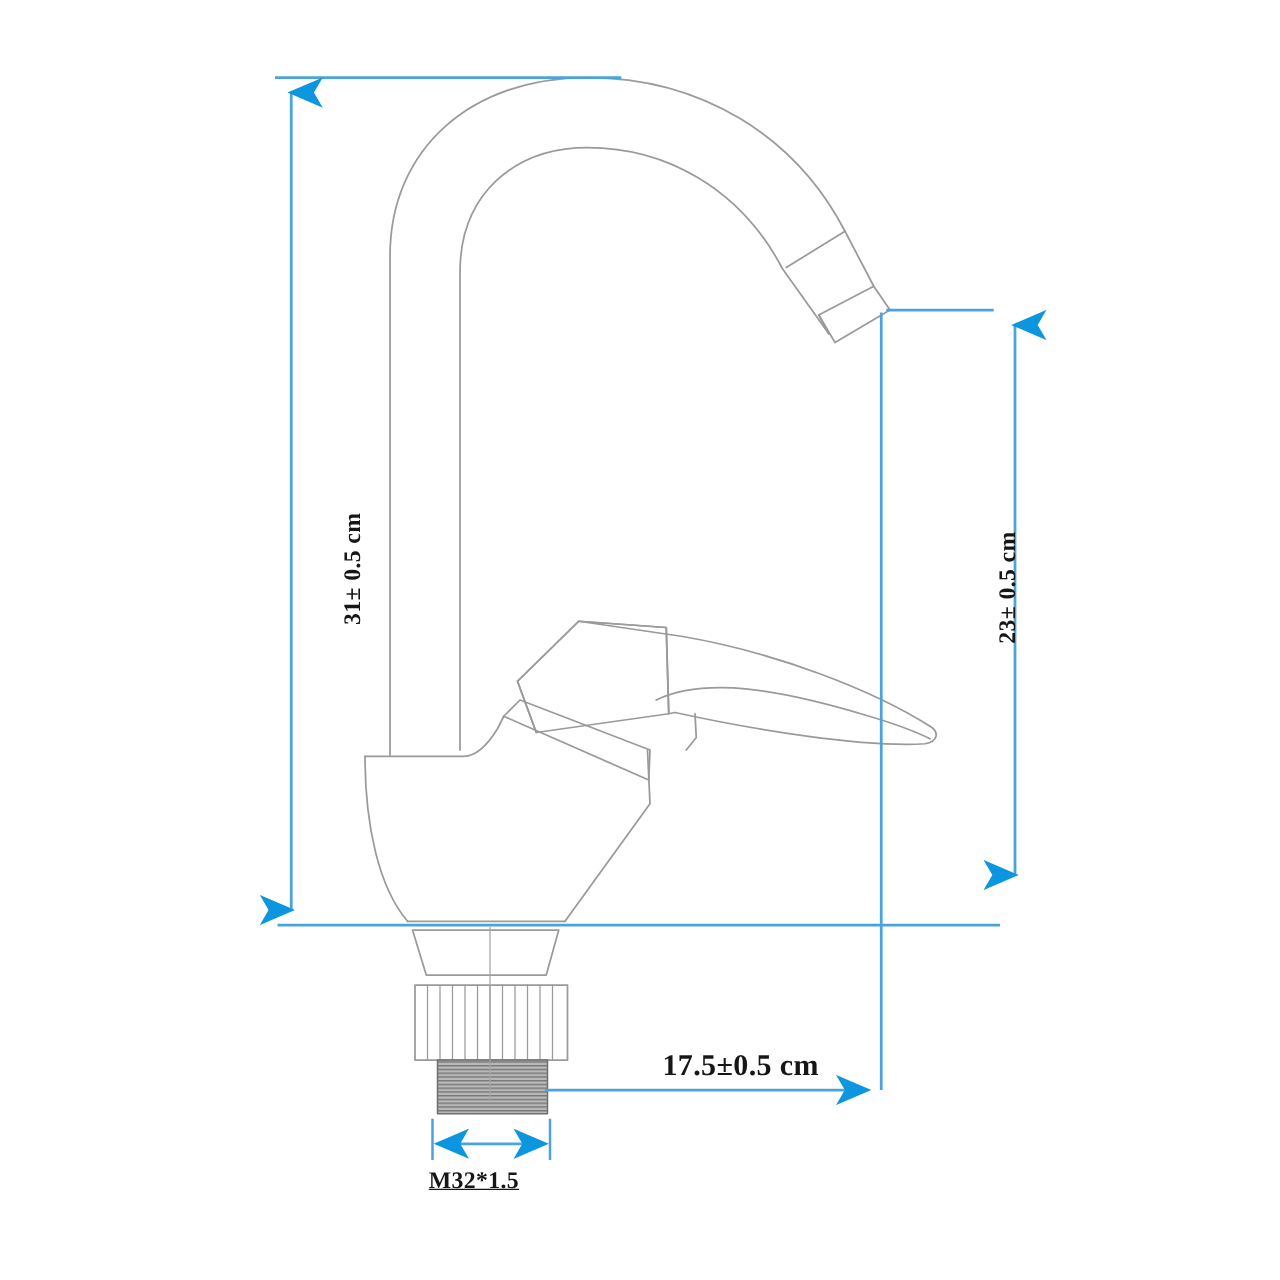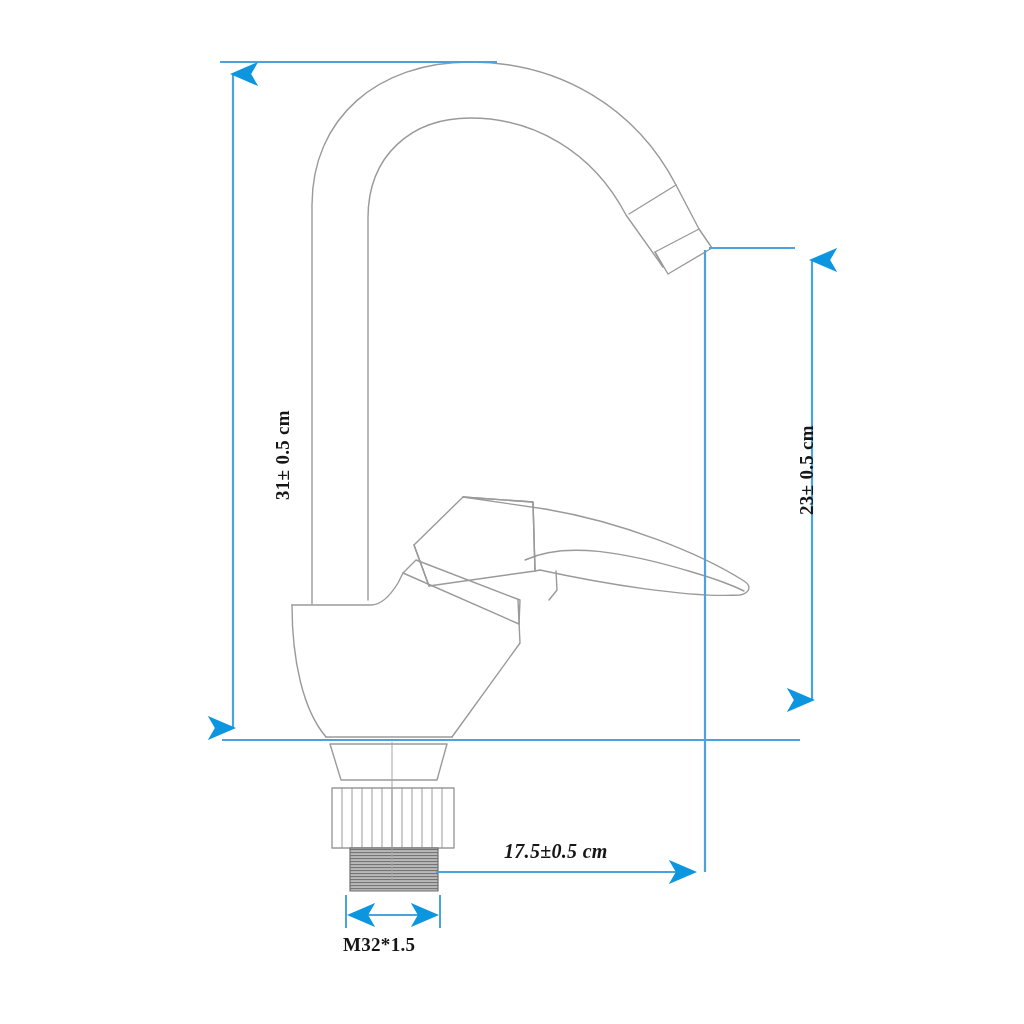--- a/index.html
+++ b/index.html
@@ -43,29 +43,29 @@
     left: 272px;
     top: 500px;
     font-size: 19px;
   }
   #label-spout-height {
     left: 796px;
     top: 515px;
     font-size: 19px;
   }
   #label-reach {
-    left: 504px;
+    left: 530px;
     top: 840px;
-    font-size: 20px;
-    font-style: italic;
+    font-size: 24px;
   }
   #label-thread {
     left: 343px;
     top: 934px;
     font-size: 19px;
+    text-decoration: underline;
   }
 </style>
 </head>
 <body>
 
 <div id="drawing-canvas">
 
   <svg class="sheet" viewBox="0 0 1024 1024">
 
     <defs>

